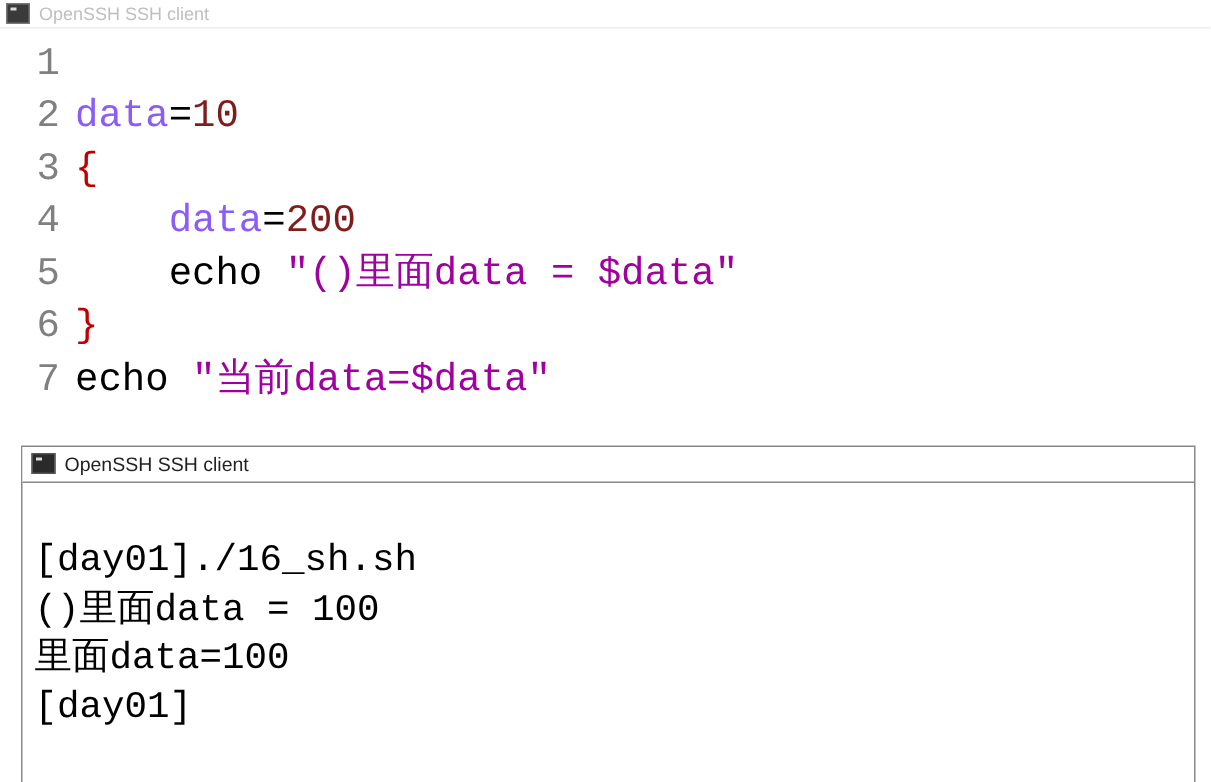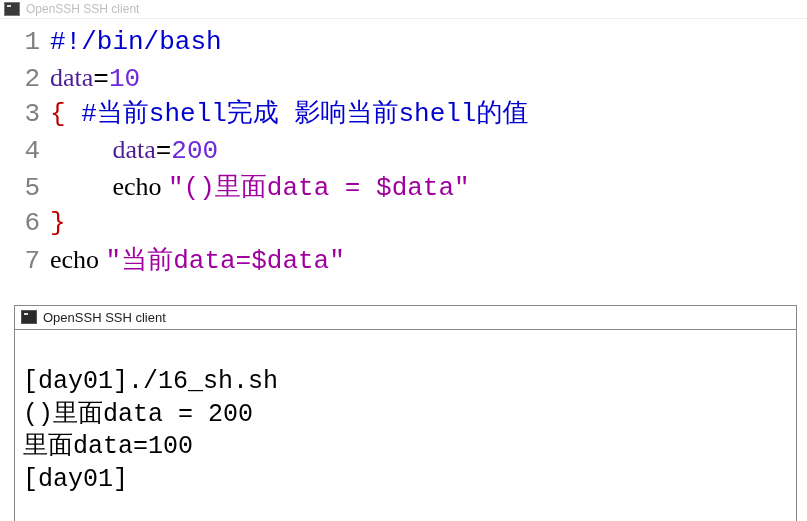--- a/index.html
+++ b/index.html
@@ -43,25 +43,25 @@
     line-height: 1.35;
     white-space: pre;
   }
   .lineno {
     width: 32px;
     text-align: right;
     margin-right: 10px;
     color: #808080;
   }
   .tok-comment  { color: #0000d0; }
-  .tok-var      { color: #4c1d95; font-family: Liberation Serif, serif; }
+  .tok-var      { color: #8b5cf6; }
   .tok-op       { color: #000000; }
-  .tok-num      { color: #6d28d9; }
+  .tok-num      { color: #7f1d1d; }
   .tok-brace    { color: #c00000; }
-  .tok-cmd      { color: #000000; font-family: Liberation Serif, serif; }
+  .tok-cmd      { color: #000000; }
   .tok-str      { color: #a000a0; }
   .tok-plain    { color: #000000; }
 
   .terminal-outer {
     border: 1px solid #888;
     margin: 8px 10px 10px 14px;
     background: #ffffff;
   }
   .terminal-titlebar {
     display: flex;
@@ -101,31 +101,30 @@
 
 <div class="top-titlebar">
   <span class="term-icon"></span>
   <span>OpenSSH SSH client</span>
 </div>
 
 <div class="code-area">
 
   <div class="code-line">
     <span class="lineno">1</span>
-    <span class="tok-comment">#!/bin/bash</span>
   </div>
 
   <div class="code-line">
     <span class="lineno">2</span>
     <span class="tok-var">data</span><span class="tok-op">=</span><span class="tok-num">10</span>
   </div>
 
   <div class="code-line">
     <span class="lineno">3</span>
-    <span class="tok-brace">{</span><span class="tok-plain"> </span><span class="tok-comment">#当前shell完成 影响当前shell的值</span>
+    <span class="tok-brace">{</span><span class="tok-plain"> </span>
   </div>
 
   <div class="code-line">
     <span class="lineno">4</span>
     <span class="tok-plain">    </span><span class="tok-var">data</span><span class="tok-op">=</span><span class="tok-num">200</span>
   </div>
 
   <div class="code-line">
     <span class="lineno">5</span>
     <span class="tok-plain">    </span><span class="tok-cmd">echo </span><span class="tok-str">"()里面data = $data"</span>
@@ -143,17 +142,17 @@
 
 </div>
 
 <div class="terminal-outer">
   <div class="terminal-titlebar">
     <span class="term-icon"></span>
     <span>OpenSSH SSH client</span>
   </div>
   <div class="terminal-body">
 <span>[day01]./16_sh.sh</span>
-<span>()里面data = 200</span>
+<span>()里面data = 100</span>
 <span>里面data=100</span>
 <span>[day01]</span>
   </div>
 </div>
 
 </body></html>

